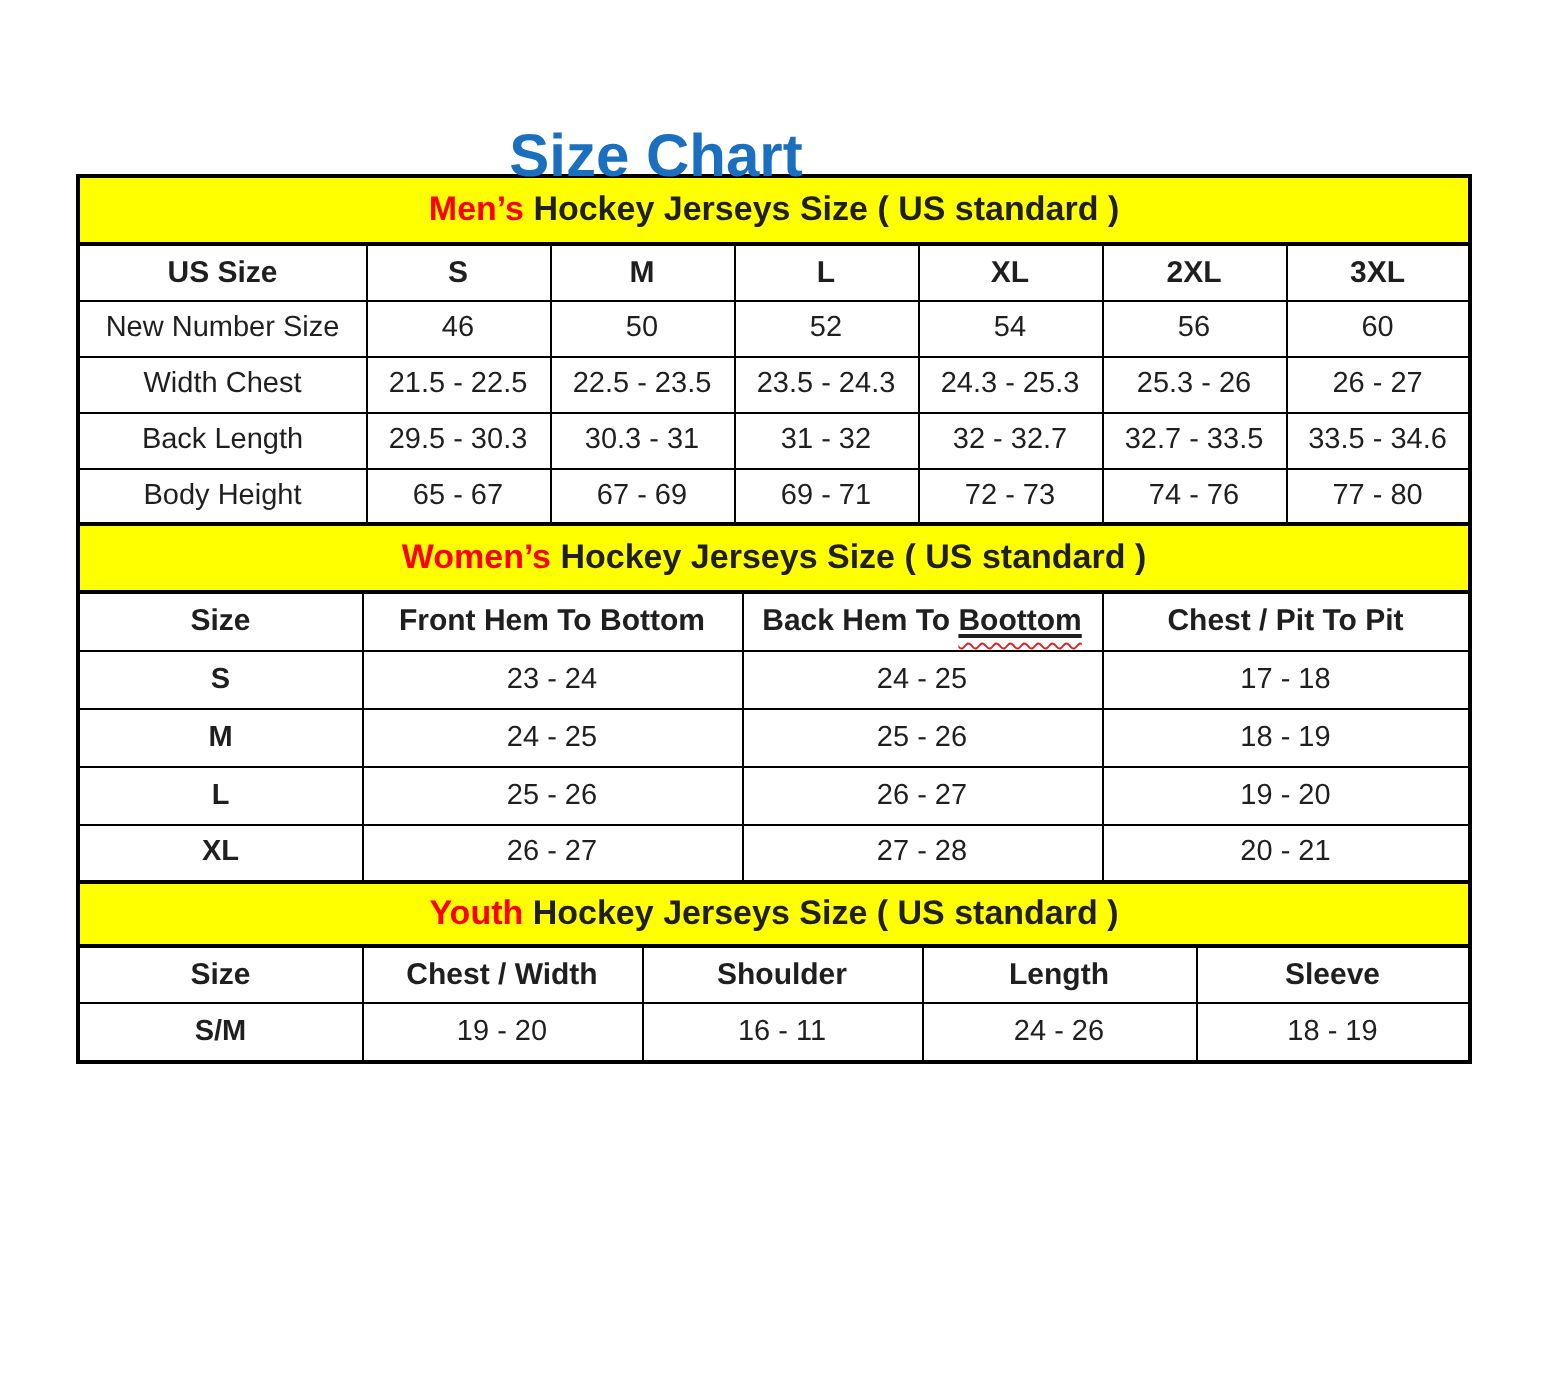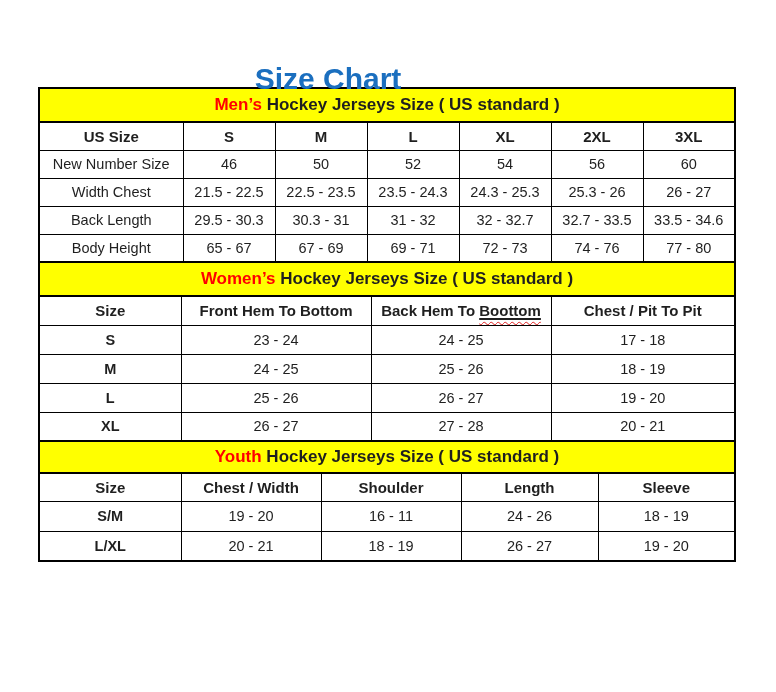--- a/index.html
+++ b/index.html
@@ -215,24 +215,17 @@
           </tr>
       </thead>
       <tbody>
           <tr>
             <td>S/M</td>
             <td>19 - 20</td>
             <td>16 - 11</td>
             <td>24 - 26</td>
             <td>18 - 19</td>
           </tr>
-          <tr>
-            <td>L/XL</td>
-            <td>20 - 21</td>
-            <td>18 - 19</td>
-            <td>26 - 27</td>
-            <td>19 - 20</td>
-          </tr>
         </tbody>
     </table>
 
   </div>
 </div>
 
 </body></html>

